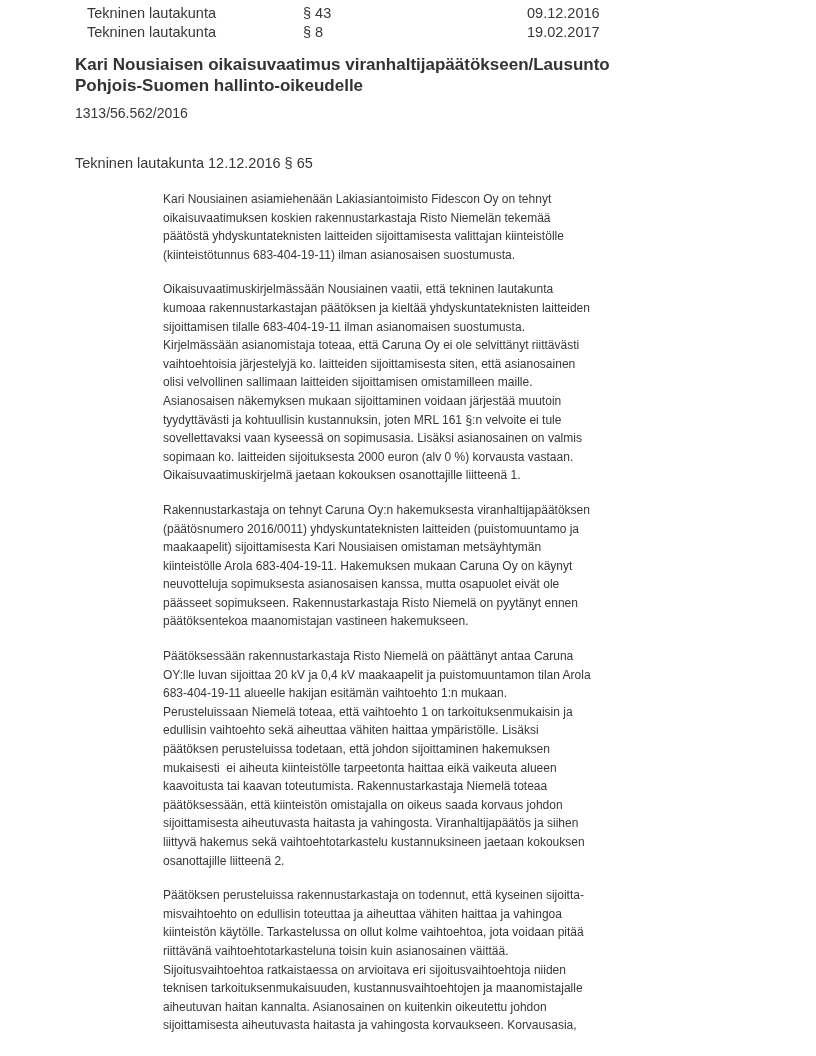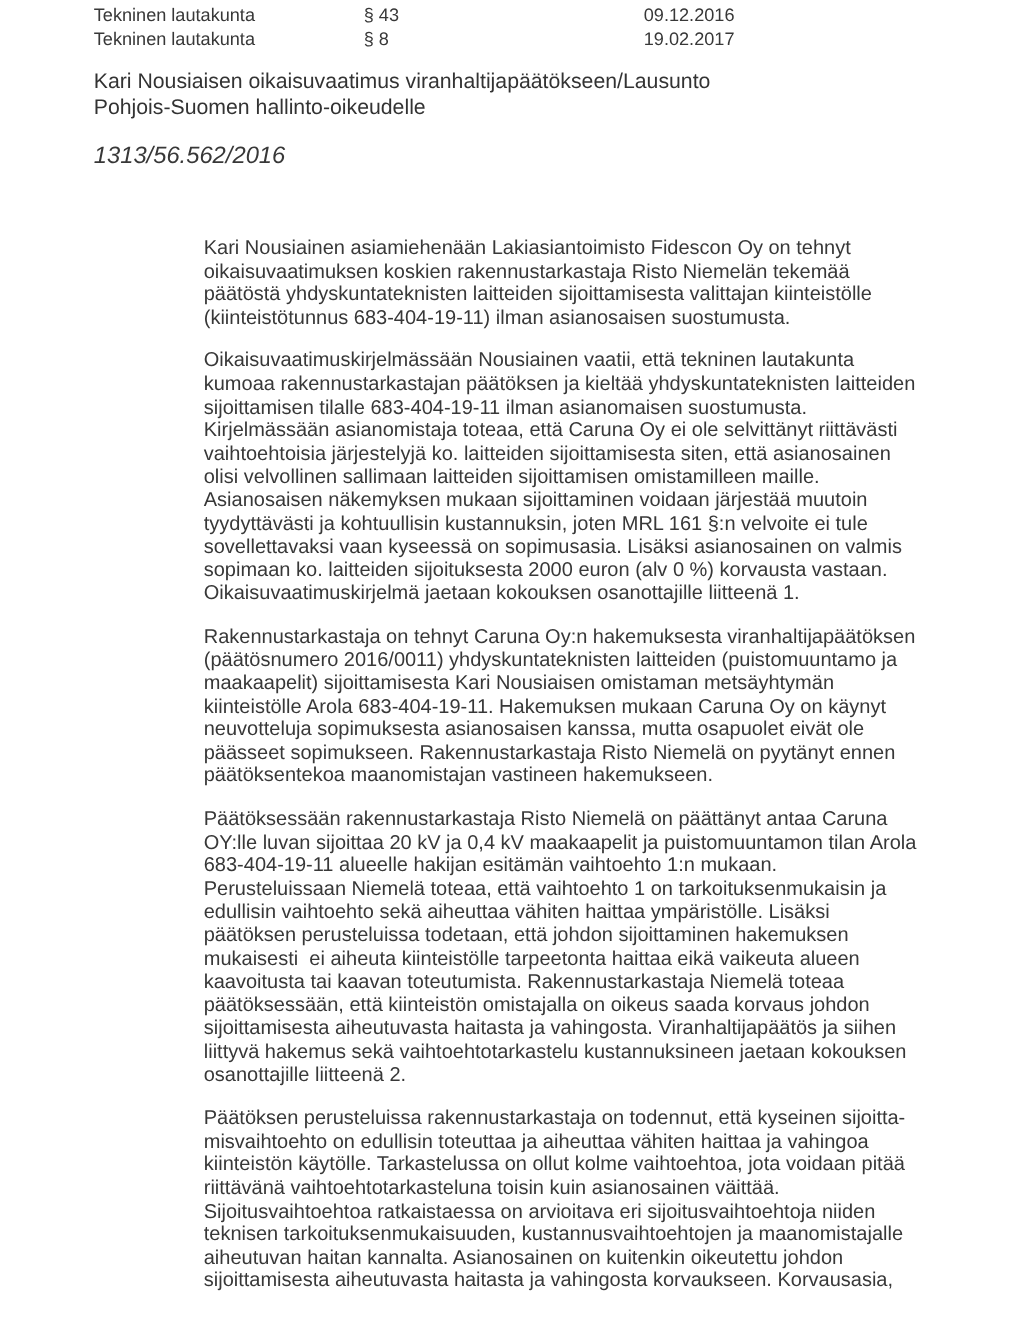--- a/index.html
+++ b/index.html
@@ -11,68 +11,67 @@
       position: relative;
       width: 816px;
       height: 1056px;
       background: #ffffff;
       overflow: hidden;
       font-family: "Liberation Sans", "DejaVu Sans", sans-serif;
       color: #383838;
     }
     .header-row {
       position: absolute;
-      left: 0;
+      left: 12px;
       width: 694px;
       height: 19px;
       font-size: 14.5px;
       line-height: 19px;
     }
     .header-row .col-committee { position: absolute; left: 75px;  white-space: nowrap; }
     .header-row .col-section   { position: absolute; left: 291px; white-space: nowrap; }
     .header-row .col-date      { position: absolute; left: 515px; white-space: nowrap; }
 
     .doc-title {
       position: absolute;
       left: 75px;
       top: 54px;
       margin: 0;
       width: 680px;
       font-size: 17px;
-      font-weight: normal;
+      font-weight: bold;
       line-height: 21px;
       white-space: pre-wrap;
       color: #333333;
     }
     .case-number {
       position: absolute;
       left: 75px;
-      top: 116px;
-      font-size: 19px;
+      top: 104px;
+      font-size: 14px;
       line-height: 18px;
       white-space: nowrap;
-      font-style: italic;
     }
     .meeting-ref {
       position: absolute;
       left: 75px;
       top: 154px;
       font-size: 14.5px;
       line-height: 18px;
       white-space: nowrap;
     }
     .body-block {
       position: absolute;
       left: 163px;
       top: 190px;
       width: 610px;
     }
     .body-block p {
       margin: 0 0 16px 0;
-      font-size: 16px;
+      font-size: 12px;
       line-height: 18.6px;
       white-space: pre-wrap;
     }
   </style>
 </head>
 <body>
 
 <div class="page">
 
   <div class="header-row" style="top: 4px;">
@@ -85,20 +84,21 @@
     <span class="col-committee">Tekninen lautakunta</span>
     <span class="col-section">§ 8</span>
     <span class="col-date">19.02.2017</span>
   </div>
 
   <h1 class="doc-title">Kari Nousiaisen oikaisuvaatimus viranhaltijapäätökseen/Lausunto
 Pohjois-Suomen hallinto-oikeudelle</h1>
 
   <div class="case-number">1313/56.562/2016</div>
 
+  <div class="meeting-ref">Tekninen lautakunta 12.12.2016 § 65</div>
 
   <div class="body-block">
     <p>Kari Nousiainen asiamiehenään Lakiasiantoimisto Fidescon Oy on tehnyt
 oikaisuvaatimuksen koskien rakennustarkastaja Risto Niemelän tekemää
 päätöstä yhdyskuntateknisten laitteiden sijoittamisesta valittajan kiinteistölle
 (kiinteistötunnus 683-404-19-11) ilman asianosaisen suostumusta.</p>
     <p>Oikaisuvaatimuskirjelmässään Nousiainen vaatii, että tekninen lautakunta
 kumoaa rakennustarkastajan päätöksen ja kieltää yhdyskuntateknisten laitteiden
 sijoittamisen tilalle 683-404-19-11 ilman asianomaisen suostumusta.
 Kirjelmässään asianomistaja toteaa, että Caruna Oy ei ole selvittänyt riittävästi

